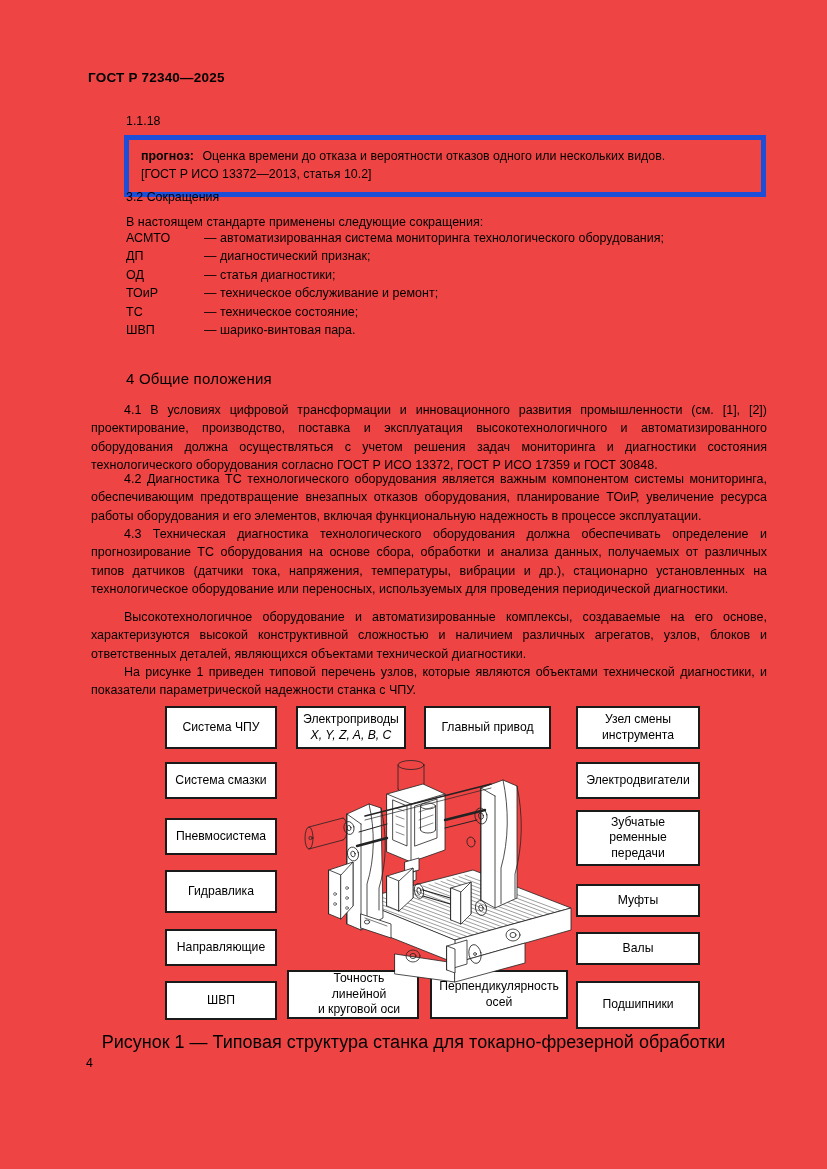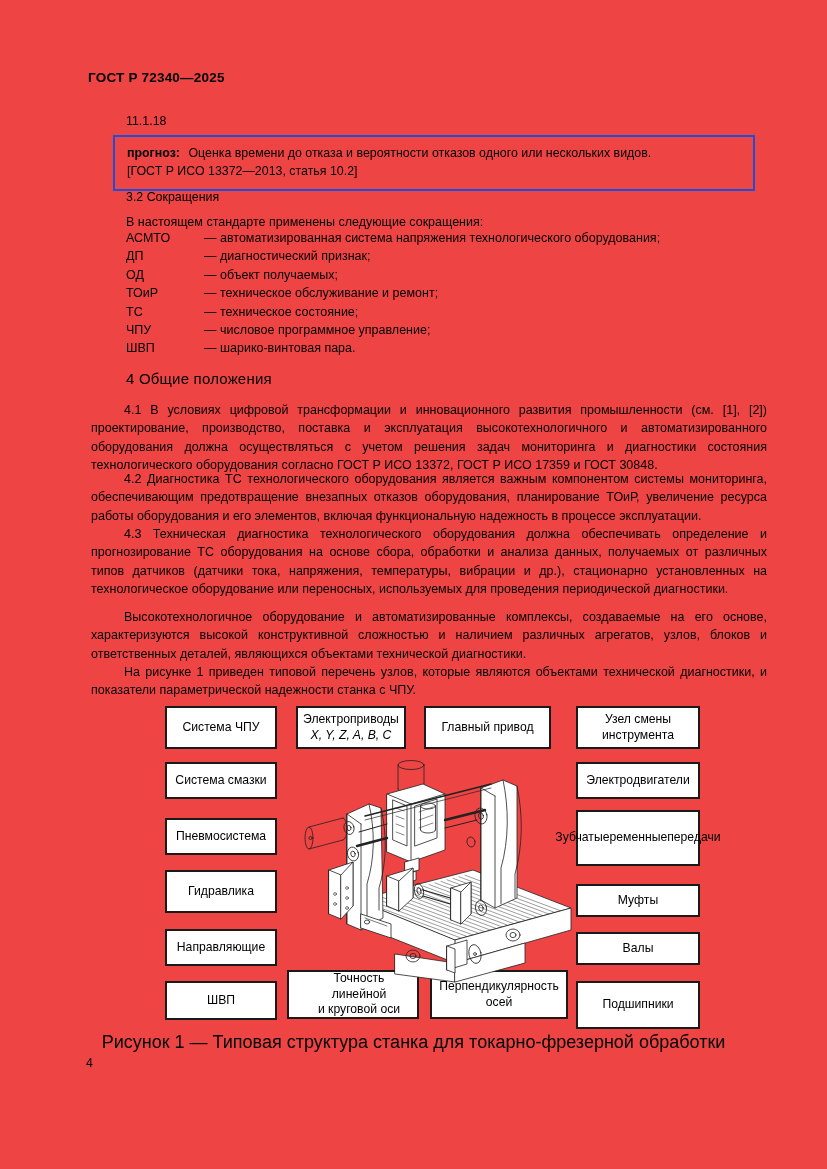--- a/index.html
+++ b/index.html
@@ -37,25 +37,25 @@
   .clause-num {
     position: absolute;
     left: 126px;
     top: 114px;
     font-size: 12.4px;
   }
 
   
   .def-box {
     position: absolute;
-    left: 113px;
+    left: 124px;
     top: 135px;
     width: 642px;
     box-sizing: border-box;
-    border: 2px solid #1d4ed8;
+    border: 5px solid #1d4ed8;
     padding: 8px 10px 9px 12px;
     font-size: 12.4px;
     line-height: 1.42;
   }
 
   
   .sec-head {
     position: absolute;
     font-weight: normal;
     font-size: 12.6px;
@@ -131,57 +131,53 @@
     font-size: 12.3px;
   }
 </style>
 </head>
 <body>
 
 <div class="page">
 
   <div class="running-head">ГОСТ Р 72340—2025</div>
 
-  <div class="clause-num">11.1.18</div>
+  <div class="clause-num">1.1.18</div>
 
   <div class="def-box">
     <span style="font-weight:bold">прогноз:</span>
     <span style="margin-left:5px">Оценка времени до отказа и вероятности отказов одного или нескольких видов.</span>
     <br>
     <span>[ГОСТ Р ИСО 13372—2013, статья 10.2]</span>
   </div>
 
   <div class="sec-head lvl2" style="top:190px">3.2  Сокращения</div>
 
   <div class="para" style="left:126px; top:213px; width:640px;">В настоящем стандарте применены следующие сокращения:</div>
 
   <div class="abbr-list">
     <div class="abbr-row">
       <span class="abbr-key">АСМТО</span>
-      <span class="abbr-val"><span>—</span>&nbsp;<span>автоматизированная система напряжения технологического оборудования;</span></span>
+      <span class="abbr-val"><span>—</span>&nbsp;<span>автоматизированная система мониторинга технологического оборудования;</span></span>
     </div>
     <div class="abbr-row">
       <span class="abbr-key">ДП</span>
       <span class="abbr-val"><span>—</span>&nbsp;<span>диагностический признак;</span></span>
     </div>
     <div class="abbr-row">
       <span class="abbr-key">ОД</span>
-      <span class="abbr-val"><span>—</span>&nbsp;<span>объект получаемых;</span></span>
+      <span class="abbr-val"><span>—</span>&nbsp;<span>статья диагностики;</span></span>
     </div>
     <div class="abbr-row">
       <span class="abbr-key">ТОиР</span>
       <span class="abbr-val"><span>—</span>&nbsp;<span>техническое обслуживание и ремонт;</span></span>
     </div>
     <div class="abbr-row">
       <span class="abbr-key">ТС</span>
       <span class="abbr-val"><span>—</span>&nbsp;<span>техническое состояние;</span></span>
-    </div>
-    <div class="abbr-row">
-      <span class="abbr-key">ЧПУ</span>
-      <span class="abbr-val"><span>—</span>&nbsp;<span>числовое программное управление;</span></span>
     </div>
     <div class="abbr-row">
       <span class="abbr-key">ШВП</span>
       <span class="abbr-val"><span>—</span>&nbsp;<span>шарико-винтовая пара.</span></span>
     </div>
   </div>
 
   <div class="sec-head lvl1" style="top:370px">4  Общие положения</div>
 
   <div class="para" style="left:91px; top:401px; width:676px; text-indent:33px;">4.1  В условиях цифровой трансформации и инновационного развития промышленности (см. [1], [2]) проектирование, производство, поставка и эксплуатация высокотехнологичного и автоматизированного оборудования должна осуществляться с учетом решения задач мониторинга и диагностики состояния технологического оборудования согласно ГОСТ Р ИСО 13372, ГОСТ Р ИСО 17359 и ГОСТ 30848.</div>
@@ -222,21 +218,21 @@
     <div class="fbox" style="left:165px; top:229px; width:112px; height:37px;">
       <span>Направляющие</span>
     </div>
     <div class="fbox" style="left:165px; top:281px; width:112px; height:39px;">
       <span>ШВП</span>
     </div>
 
     <div class="fbox" style="left:576px; top:62px; width:124px; height:37px;">
       <span>Электродвигатели</span>
     </div>
-    <div class="fbox" style="left:576px; top:110px; width:124px; height:56px; flex-direction:row;">
+    <div class="fbox" style="left:576px; top:110px; width:124px; height:56px; flex-direction:column;">
       <span>Зубчатые</span>
       <span>ременные</span>
       <span>передачи</span>
     </div>
     <div class="fbox" style="left:576px; top:184px; width:124px; height:33px;">
       <span>Муфты</span>
     </div>
     <div class="fbox" style="left:576px; top:232px; width:124px; height:33px;">
       <span>Валы</span>
     </div>

